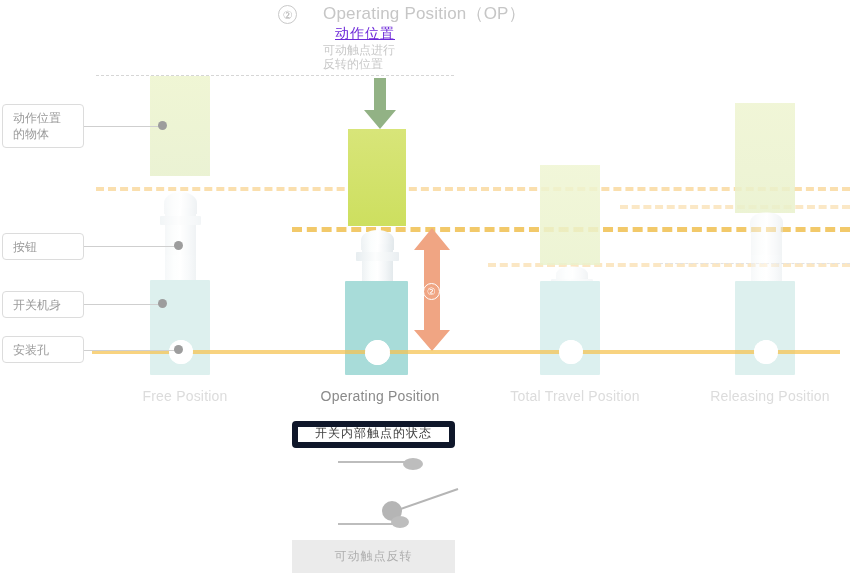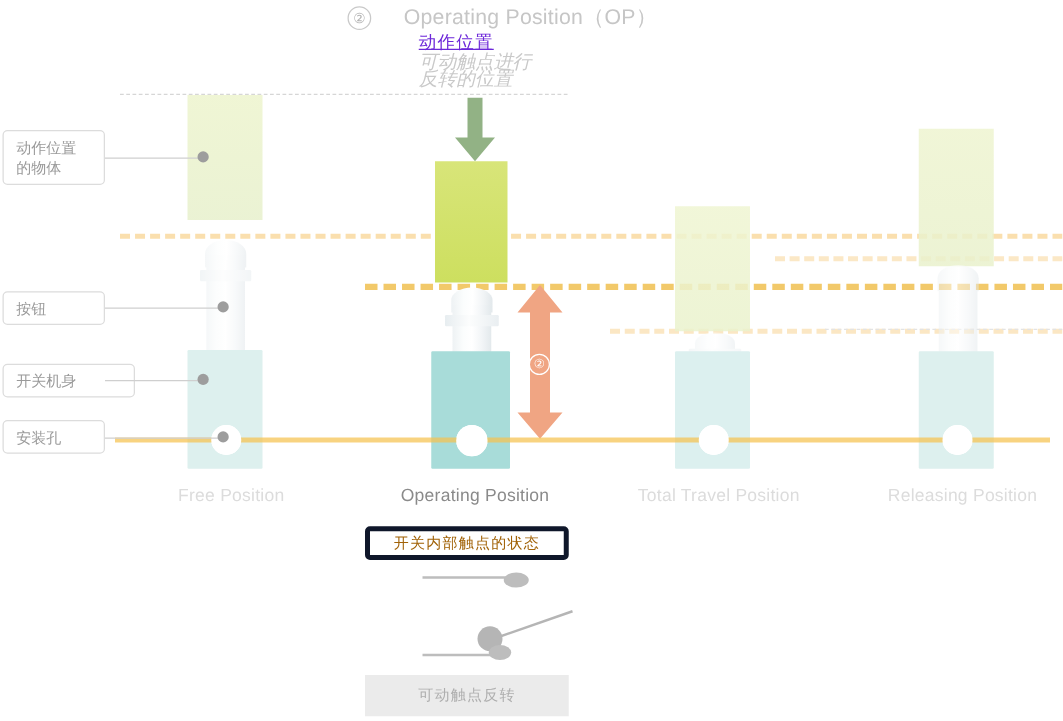--- a/index.html
+++ b/index.html
@@ -23,22 +23,22 @@
   }
   .title-en{
     position:absolute;left:45px;top:0px;
     font-size:17px;color:#c6c6c6;white-space:nowrap;letter-spacing:.2px;
   }
   .title-cn{
     position:absolute;left:57px;top:23px;
     font-size:14px;color:#6d28d9;white-space:nowrap;letter-spacing:1px;text-decoration:underline;
   }
   .title-sub{
-    position:absolute;left:57px;top:41px;
-    font-size:15px;color:#c9c9c9;line-height:14px;white-space:nowrap;font-style:italic;
+    position:absolute;left:45px;top:41px;
+    font-size:12px;color:#c9c9c9;line-height:14px;white-space:nowrap;
   }
 
   
   .refline{position:absolute;height:0;border-top-style:dashed;}
 
   
   .lbl-box{
     position:absolute;
     border:1px solid #dcdcdc;border-radius:4px;background:#fff;
     color:#9a9a9a;font-size:12px;line-height:16px;
@@ -84,21 +84,21 @@
     position:absolute;top:388px;width:240px;text-align:center;
     font-size:14px;letter-spacing:.2px;
   }
 
   
   .state-box{
     position:absolute;box-sizing:border-box;
     display:flex;align-items:center;justify-content:center;
     font-size:12px;letter-spacing:1px;
   }
-  .state-outline{border:4px solid #0f172a;border-radius:4px;background:#fff;color:#a16207;}
+  .state-outline{border:6px solid #0f172a;border-radius:4px;background:#fff;color:#404040;align-items:flex-end;}
   .state-filled{background:#ebebeb;color:#aeaeae;}
 </style>
 </head>
 <body>
 
 <div id="stage">
 
   <div class="title-wrap">
     <div class="circ-num">②</div>
     <div class="title-en">Operating Position（OP）</div>
@@ -197,21 +197,21 @@
   </div>
   <div class="leader" style="left:84px;top:126px;width:78px;"></div>
   <div class="leader-dot" style="left:158px;top:121px;"></div>
 
   <div class="lbl-box" style="left:2px;top:233px;width:82px;height:27px;">
     <span>按钮</span>
   </div>
   <div class="leader" style="left:84px;top:246px;width:94px;"></div>
   <div class="leader-dot" style="left:174px;top:241px;"></div>
 
-  <div class="lbl-box" style="left:2px;top:291px;width:106px;height:27px;">
+  <div class="lbl-box" style="left:2px;top:291px;width:82px;height:27px;">
     <span>开关机身</span>
   </div>
   <div class="leader" style="left:84px;top:304px;width:78px;"></div>
   <div class="leader-dot" style="left:158px;top:299px;"></div>
 
   <div class="lbl-box" style="left:2px;top:336px;width:82px;height:27px;">
     <span>安装孔</span>
   </div>
   <div class="leader" style="left:84px;top:350px;width:94px;"></div>
   <div class="leader-dot" style="left:174px;top:345px;"></div>

